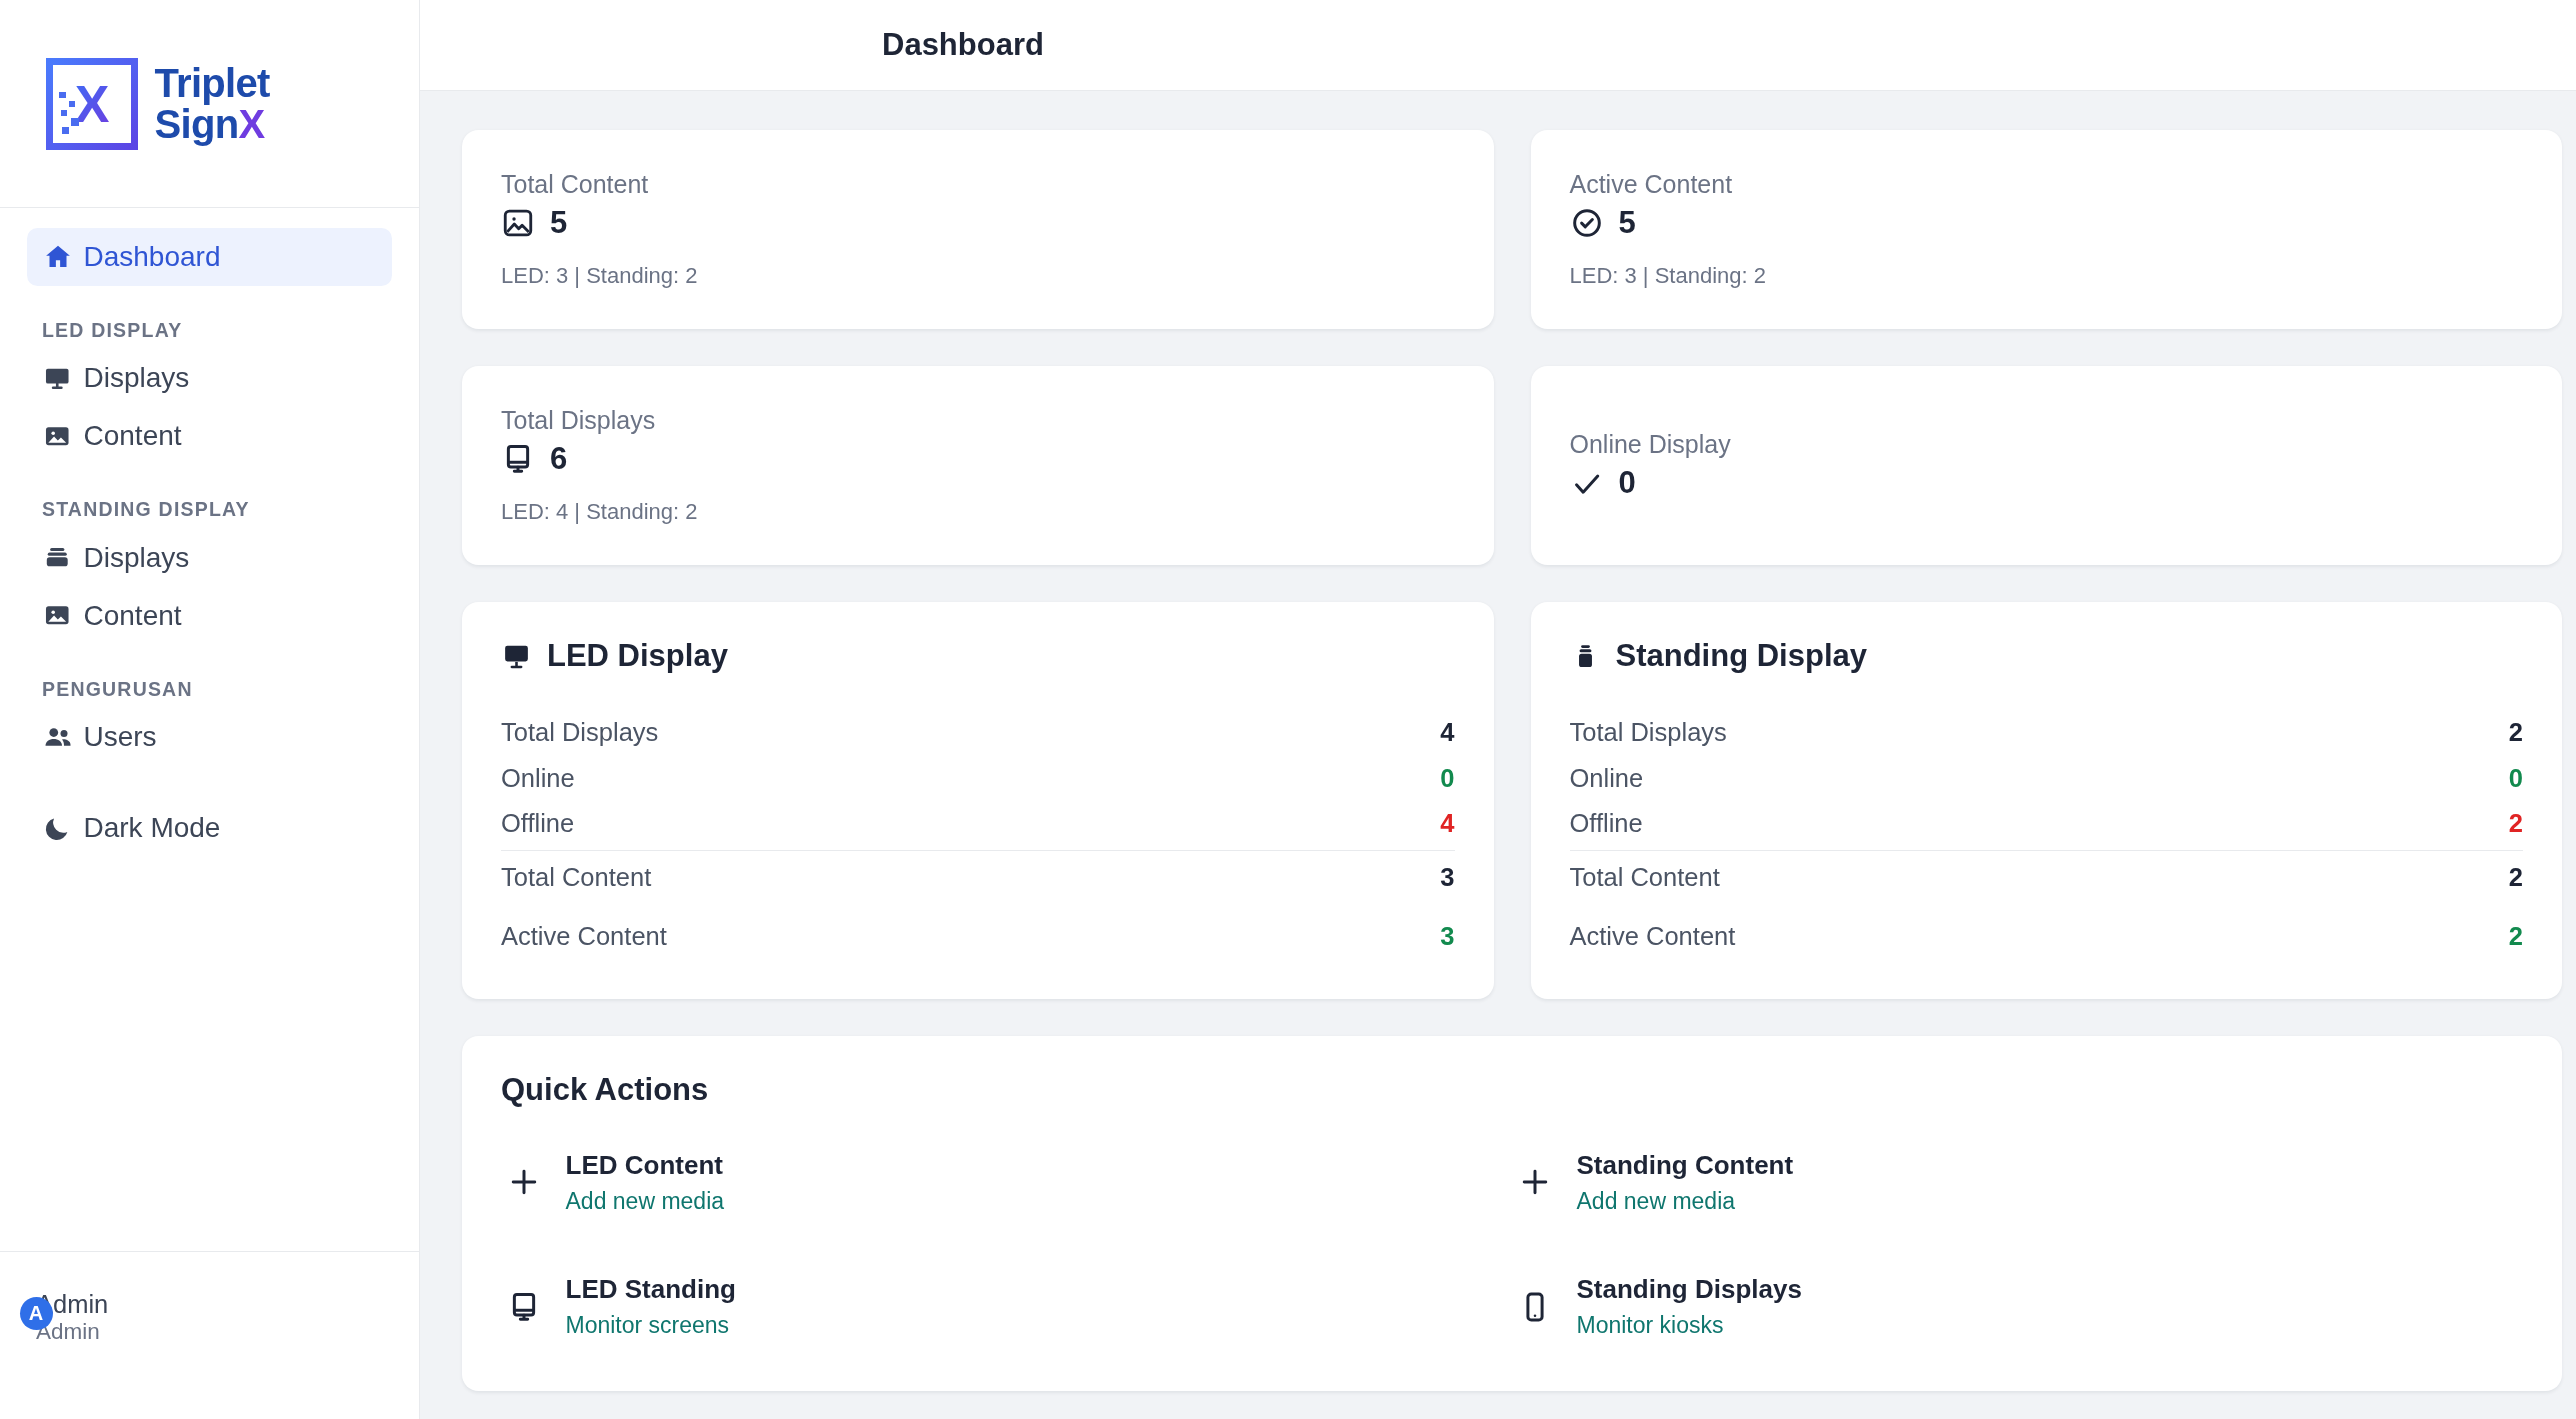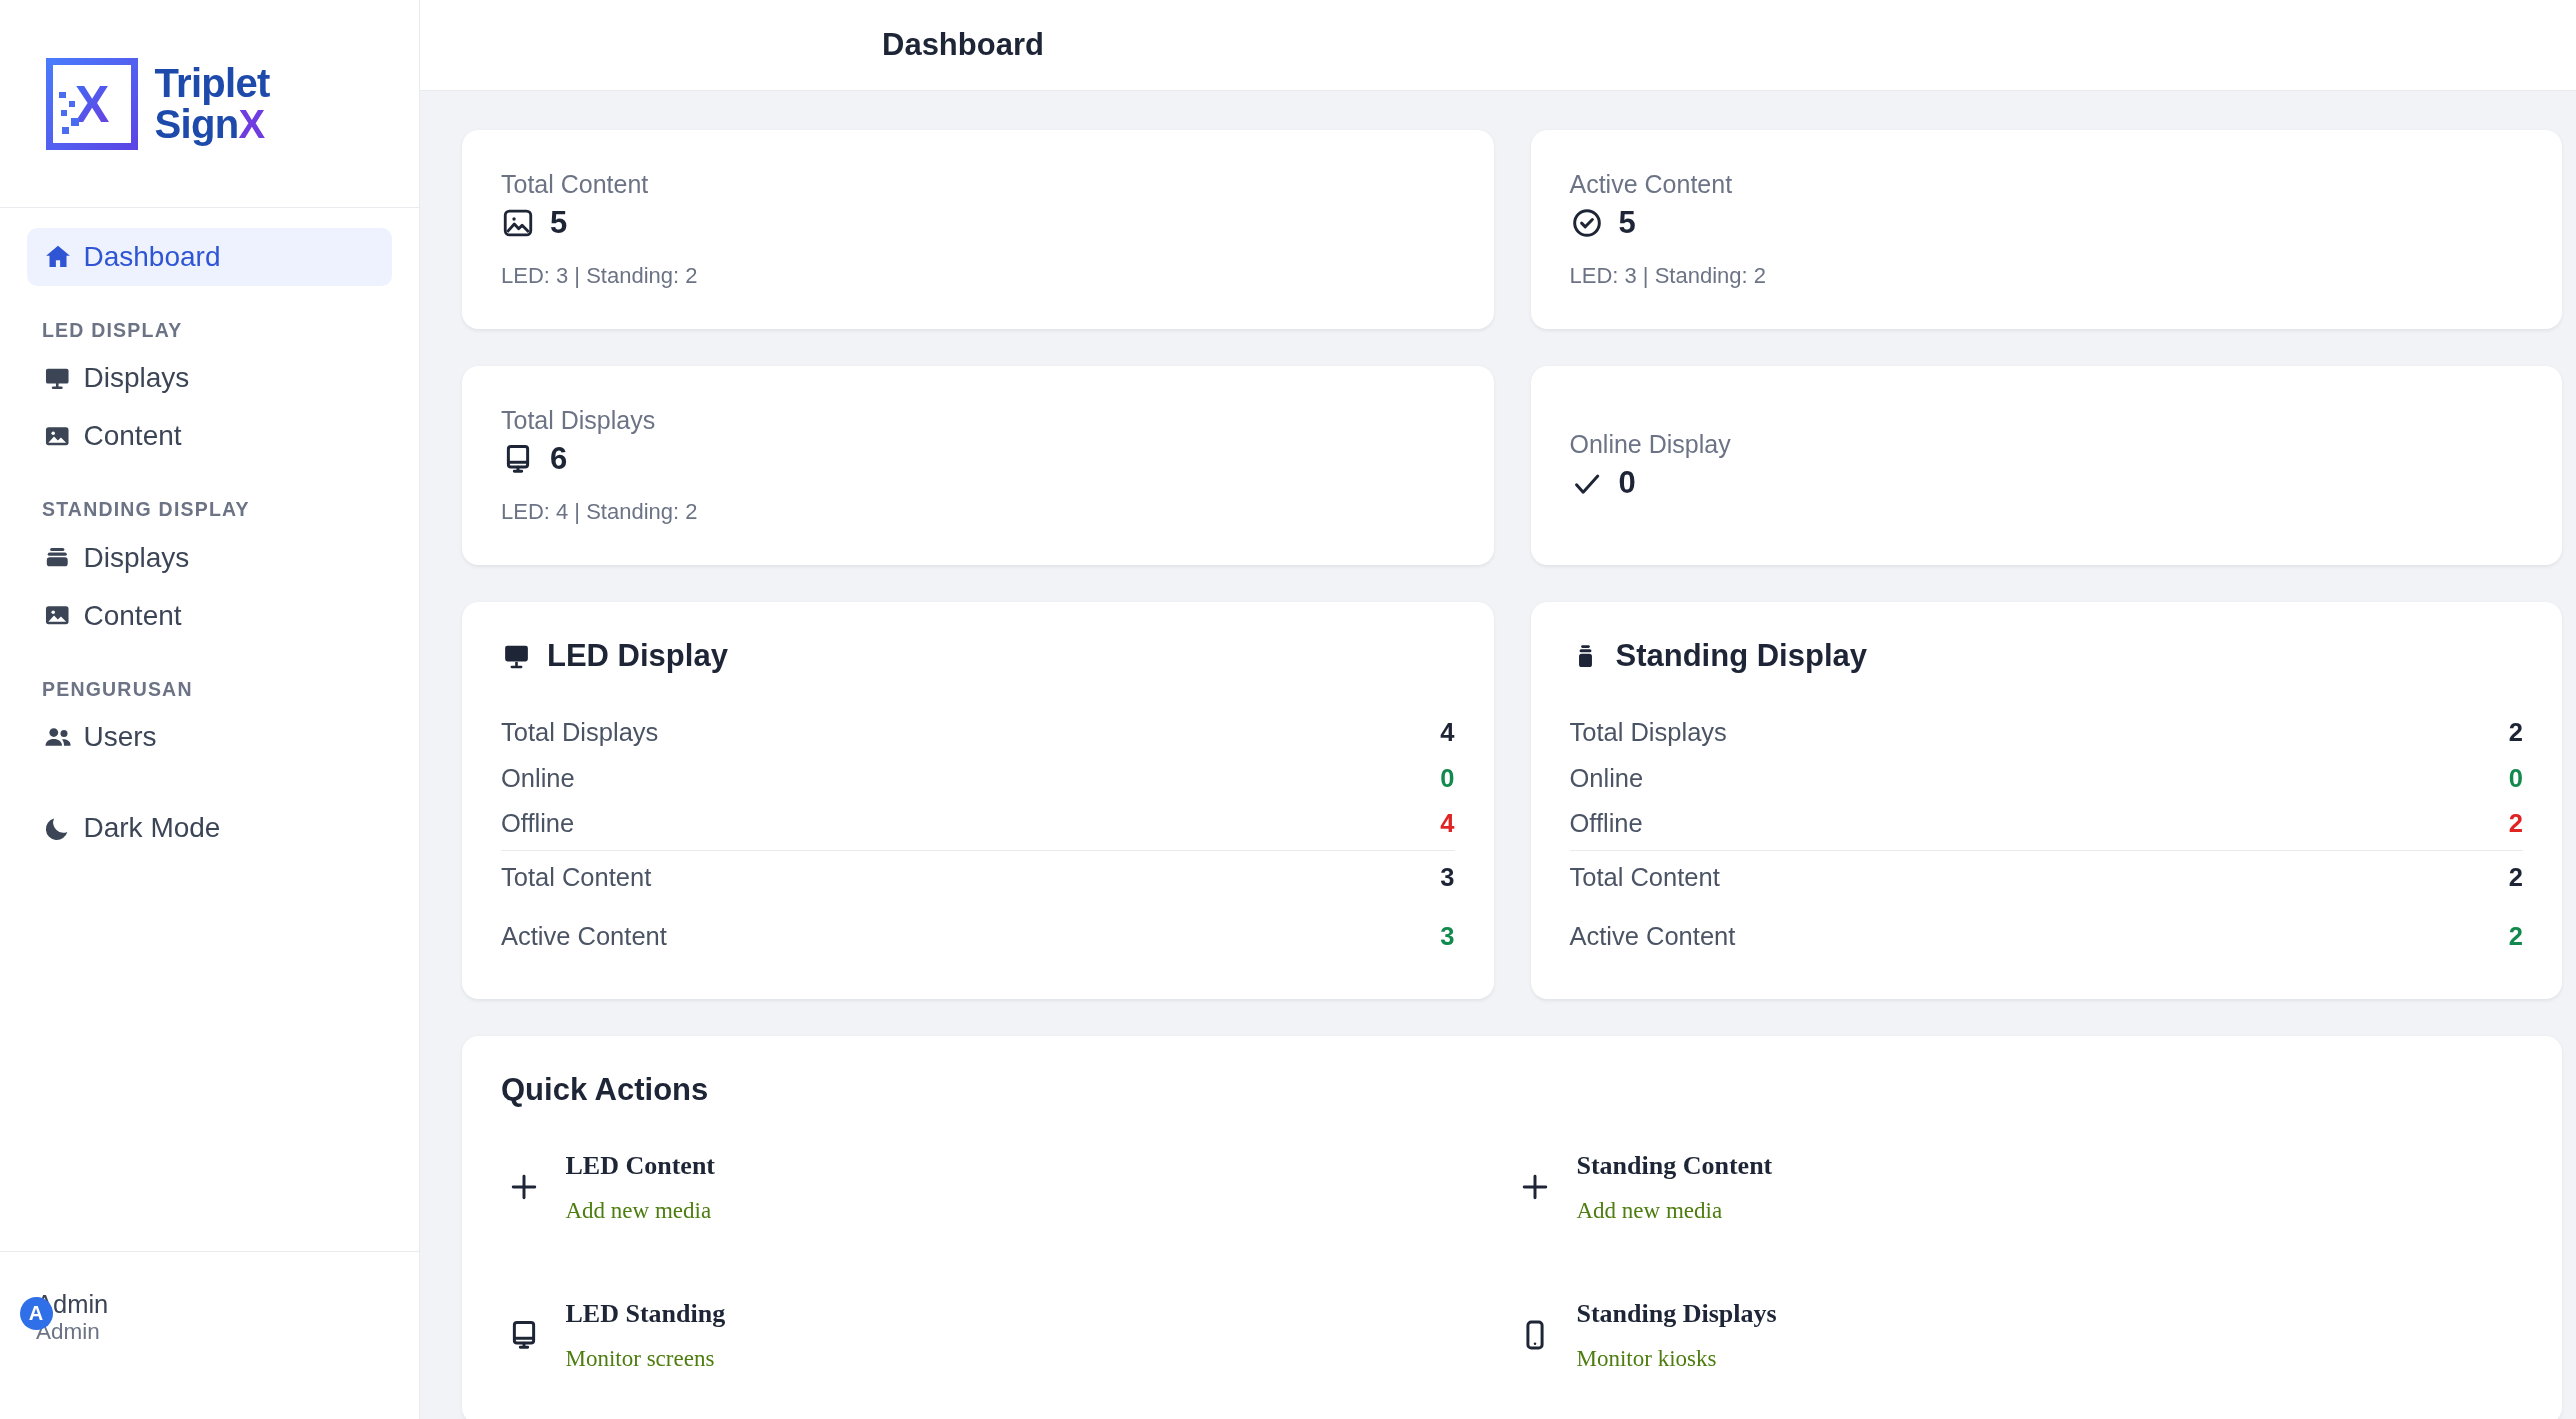--- a/index.html
+++ b/index.html
@@ -121,25 +121,25 @@
   .row .k { font-size:25.5px; color:#4b5464; }
   .row .v { font-size:25.5px; font-weight:bold; color:#1e2536; }
   .row .v.green { color:#128a4e; }
   .row .v.red { color:#e02424; }
   .row.divider-top { border-top:1.5px solid #e8eaed; padding-top:12px; margin-top:3.7px; }
   .row.spaced { margin-top:13.5px; }
 
   
   .qa-card { margin-top:37px; padding:36px 39px 52px 39px; }
   .qa-title { font-size:31px; font-weight:bold; color:#1e2536; margin-bottom:42px; }
-  .qa-grid { display:grid; grid-template-columns:1fr 1fr; row-gap:74px;font-family:Liberation Serif, serif; }
+  .qa-grid { display:grid; grid-template-columns:1fr 1fr; row-gap:59px; }
   .qa-item { display:flex; align-items:center; gap:19.5px; cursor:pointer; }
   .qa-icon { width:45px; flex:0 0 45px; display:flex; align-items:center; justify-content:center; color:#1e2536; }
   .qa-head { font-size:26px; font-weight:bold; color:#1e2536; line-height:1.2; }
-  .qa-sub { font-size:23px; color:#4d7c0f; margin-top:17px; }
+  .qa-sub { font-size:23px; color:#0f766e; margin-top:7px; }
 </style>
 </head>
 <body>
 
 <div class="app">
 
   <aside class="sidebar">
 
     <div class="brand">
       <div class="logo-mark">

